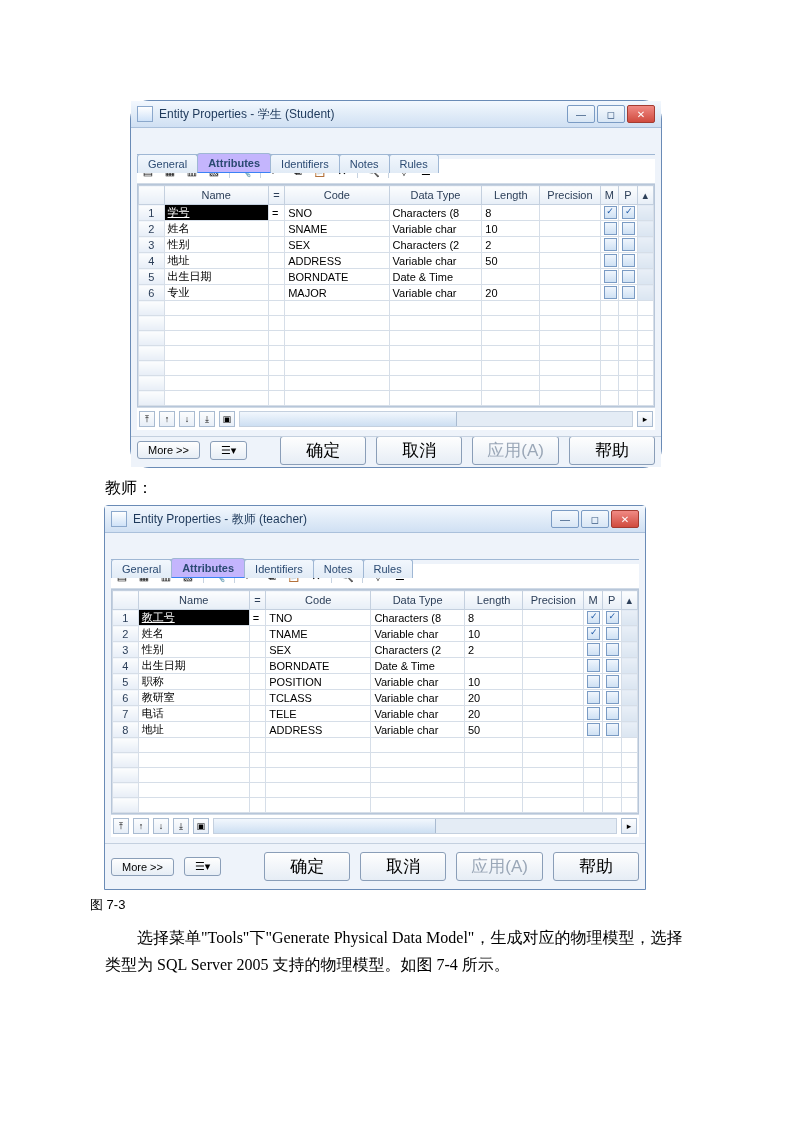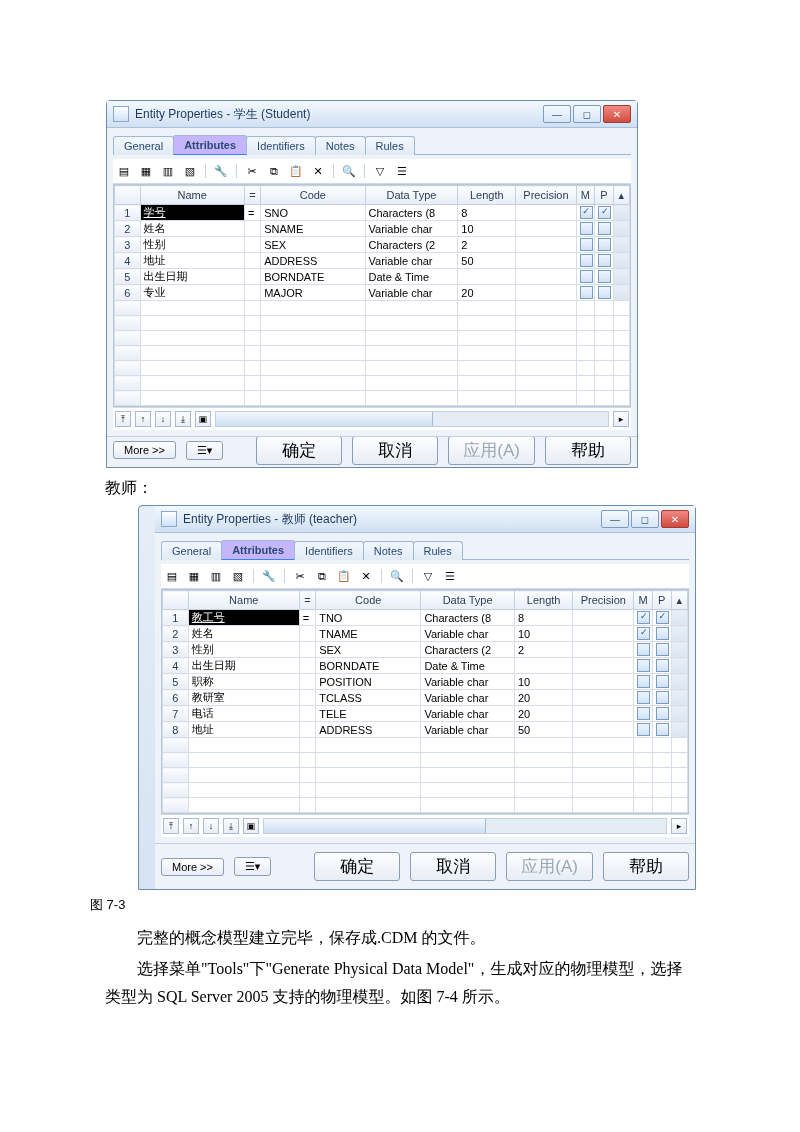--- a/index.html
+++ b/index.html
@@ -75,21 +75,21 @@
   .tab {
     padding: 3px 10px;
     border: 1px solid #9fb7d4;
     border-bottom: none;
     background: linear-gradient(to bottom, #f2f7fd, #e1ebf6);
     margin-right: -1px;
     font-size: 11px;
     color: #2b4a72;
     border-radius: 3px 3px 0 0;
     position: relative;
-    top: 1px;
+    top: 19px;
   }
   .tab.active {
     background: #c4b5fd;
     border-bottom: 1px solid #3b82f6;
     font-weight: bold;
     z-index: 1;
   }
   .toolbar {
     display: flex;
     gap: 4px;
@@ -253,27 +253,27 @@
   }
   .caption {
     font-size: 13px;
     margin: 6px 0 10px 0;
   }
   .list-num {
     display: inline-block;
     width: 1.5em;
   }
   .student-window {
-    margin-left: 16px;
+    margin-left: 40px;
     width: 530px;
+    border-radius: 19px;
   }
   .teacher-window {
-    margin-left: 48px;
+    margin-left: 14px;
     width: 540px;
-    padding-left: 16px;
   }
   .cut-bottom .dlg-buttons {
     border-bottom: none;
     height: 18px;
     overflow: hidden;
     padding-top: 4px;
   }
 </style>
 </head>
 <body>
@@ -774,16 +774,15 @@
       <div class="more-btn">☰▾</div>
       <div class="spacer"></div>
       <div class="btn">确定</div>
       <div class="btn">取消</div>
       <div class="btn disabled">应用(A)</div>
       <div class="btn">帮助</div>
     </div>
   </div>
 
   <p class="caption">图 7-3</p>
-  <p class="body-text indent">完整的概念模型建立完毕，保存成.CDM 的文件。</p>
   <p class="body-text indent">选择菜单"Tools"下"Generate Physical Data Model"，生成对应的物理模型，选择类型为 SQL Server 2005 支持的物理模型。如图 7-4 所示。</p>
 
 </div>
 
 </body></html>

